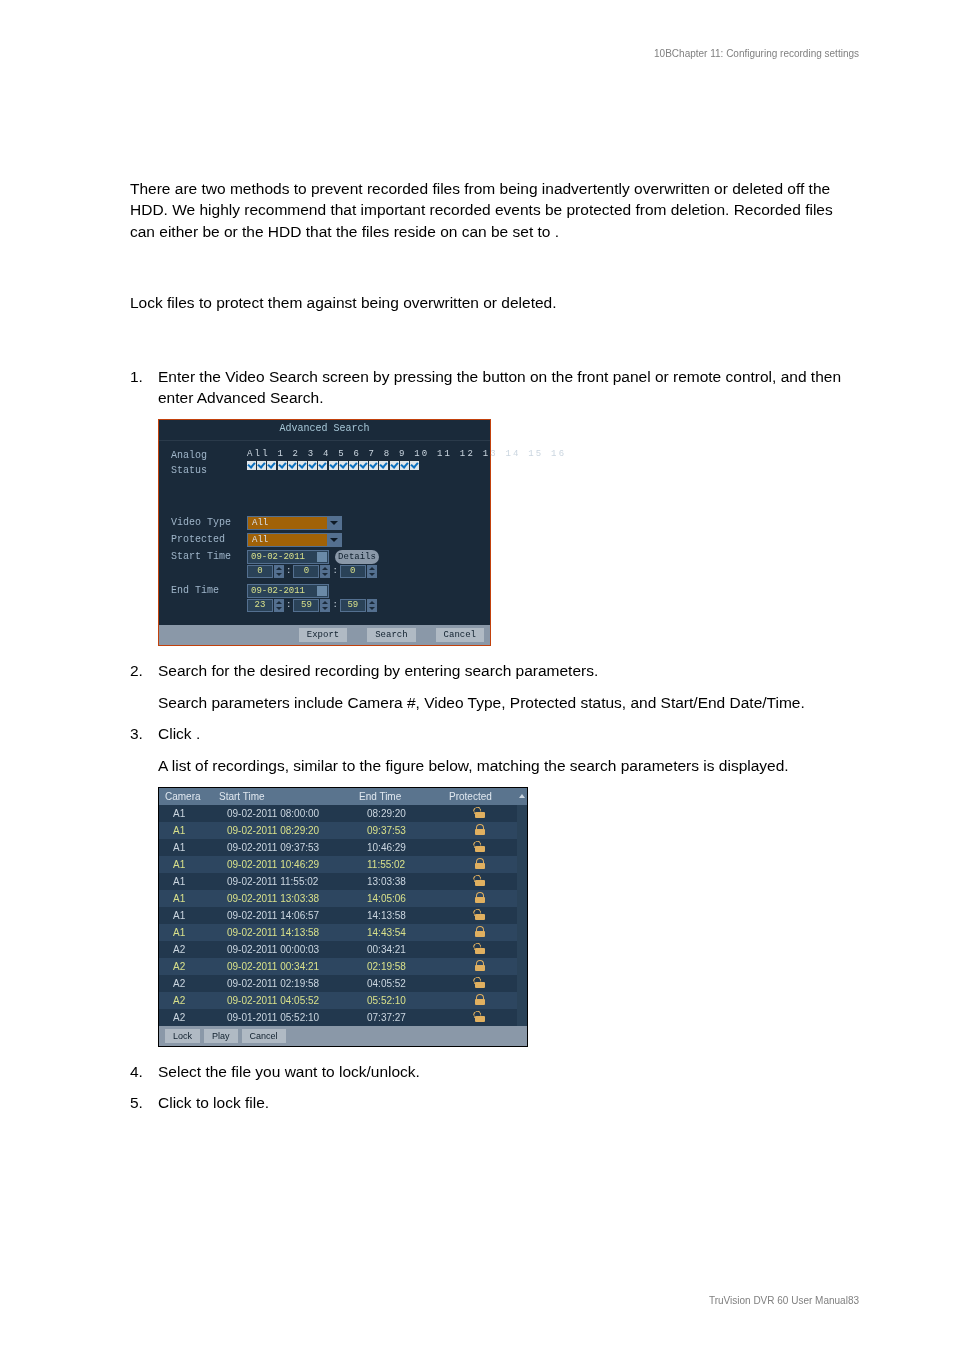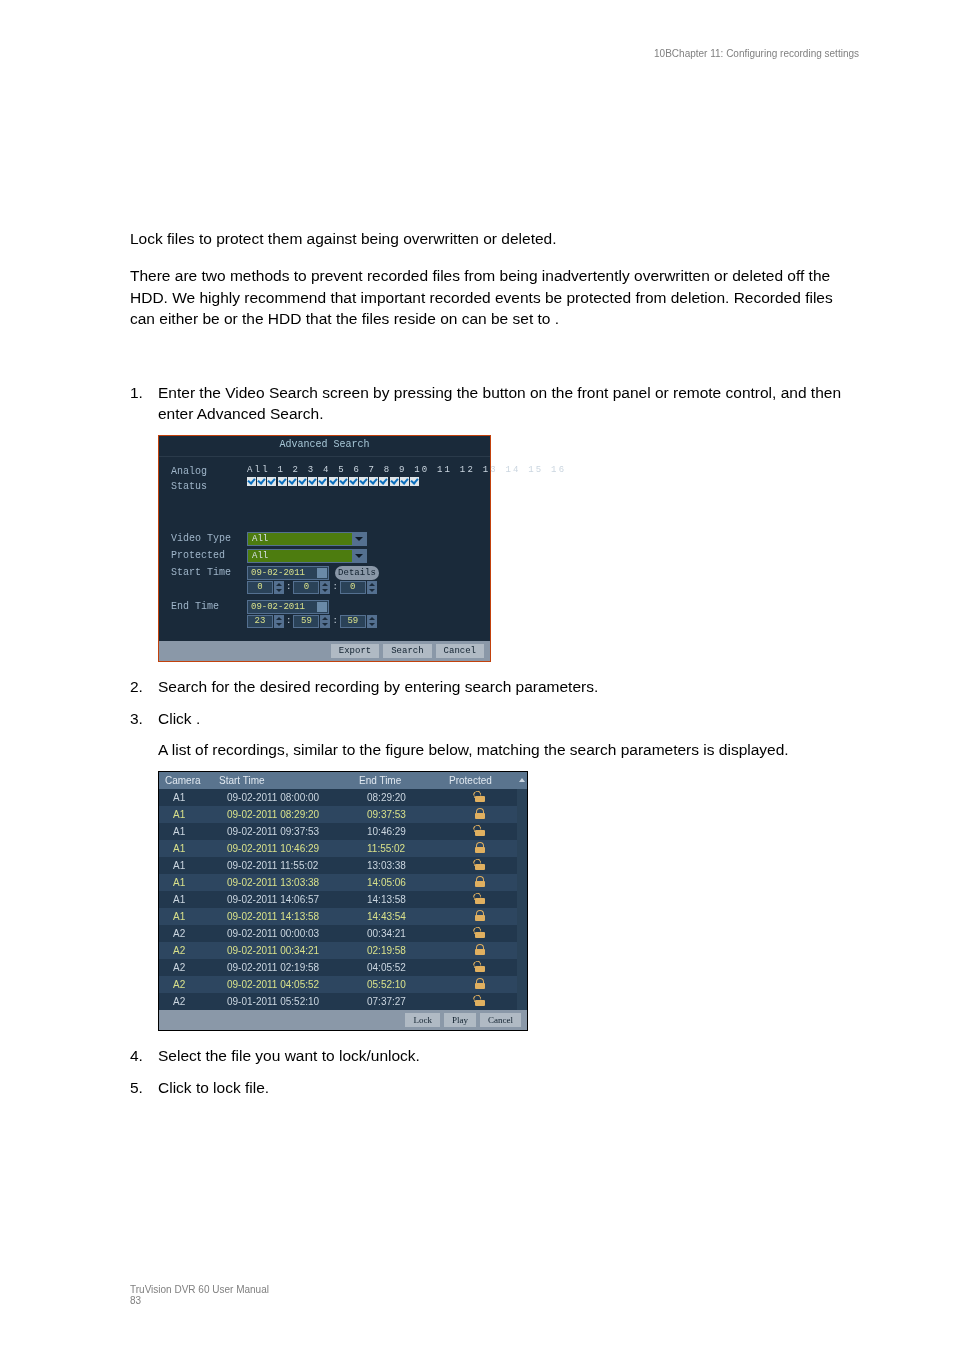--- a/index.html
+++ b/index.html
@@ -117,23 +117,23 @@
     left: 2px; top: 0px;
     width: 3px; height: 5px;
     border: solid #0a6fbf;
     border-width: 0 2px 2px 0;
     transform: rotate(40deg);
   }
   .adv-section2 {
     margin-top: 40px;
   }
   .dropdown-field {
-    width: 120px;
+    width: 95px;
     height: 14px;
-    background: #4d7c0f;
+    background: #a16207;
     border: 1px solid #547090;
     position: relative;
     display: flex;
     align-items: center;
     padding-left: 4px;
     color: #d8e0e8;
     font-size: 9px;
   }
   .dd-arrow {
     position: absolute;
@@ -223,21 +223,21 @@
     align-items: center;
     justify-content: center;
     margin-left: 6px;
     border-radius: 7px;
   }
   .adv-footer {
     background: #8a98a8;
     padding: 3px 6px;
     display: flex;
     justify-content: flex-end;
-    gap: 4px;
+    gap: 20px;
   }
   .btn {
     height: 14px;
     background: #b0bac4;
     color: #10202e;
     font-size: 9px;
     padding: 0 8px;
     display: flex;
     align-items: center;
   }
@@ -325,46 +325,43 @@
   .scroll-triangle-up::after {
     content: "";
     border-left: 3px solid transparent;
     border-right: 3px solid transparent;
     border-bottom: 4px solid #cbd6e0;
   }
   .video-footer {
     background: #8a98a8;
     padding: 3px 6px;
     display: flex;
-    justify-content: flex-end;
     gap: 4px;
-    font-family: Liberation Serif, serif;
   }
   .footer-doc {
     position: absolute;
     left: 130px;
     right: 95px;
     bottom: 44px;
     display: flex;
     justify-content: flex-end;
     font-size: 10px;
     color: #808080;
-    flex-direction: column;
   }
 </style>
 </head>
 <body>
 
 <div class="header-text">10BChapter 11: Configuring recording settings</div>
 
 <div class="content">
 
+  <p class="body-para">There are two methods to prevent recorded files from being inadvertently overwritten or deleted off the HDD. We highly recommend that important recorded events be protected from deletion. Recorded files can either be or the HDD that the files reside on can be set to              .</p>
+
   <p class="body-para" style="margin-top:50px;">Lock files to protect them against being overwritten or deleted.</p>
-
-  <p class="body-para">There are two methods to prevent recorded files from being inadvertently overwritten or deleted off the HDD. We highly recommend that important recorded events be protected from deletion. Recorded files can either be or the HDD that the files reside on can be set to              .</p>
 
   <div style="height:36px"></div>
 
   <div class="numbered-item">
     <div class="num">1.</div>
     <div class="txt">Enter the Video Search screen by pressing the              button on the front panel or remote control, and then enter Advanced Search.</div>
   </div>
 
   <div class="screenshot-container">
     <div class="adv-search">
@@ -480,20 +477,21 @@
         <div class="btn">Search</div>
         <div class="btn">Cancel</div>
       </div>
     </div>
   </div>
 
   <div class="numbered-item">
     <div class="num">2.</div>
     <div class="txt">Search for the desired recording by entering search parameters.</div>
   </div>
+  <p class="sub-para">Search parameters include Camera #, Video Type, Protected status, and Start/End Date/Time.</p>
 
   <div class="numbered-item">
     <div class="num">3.</div>
     <div class="txt">Click            .</div>
   </div>
   <p class="sub-para">A list of recordings, similar to the figure below, matching the search parameters is displayed.</p>
 
   <div class="screenshot-container">
     <div class="video-search">
       <table class="vtable">

